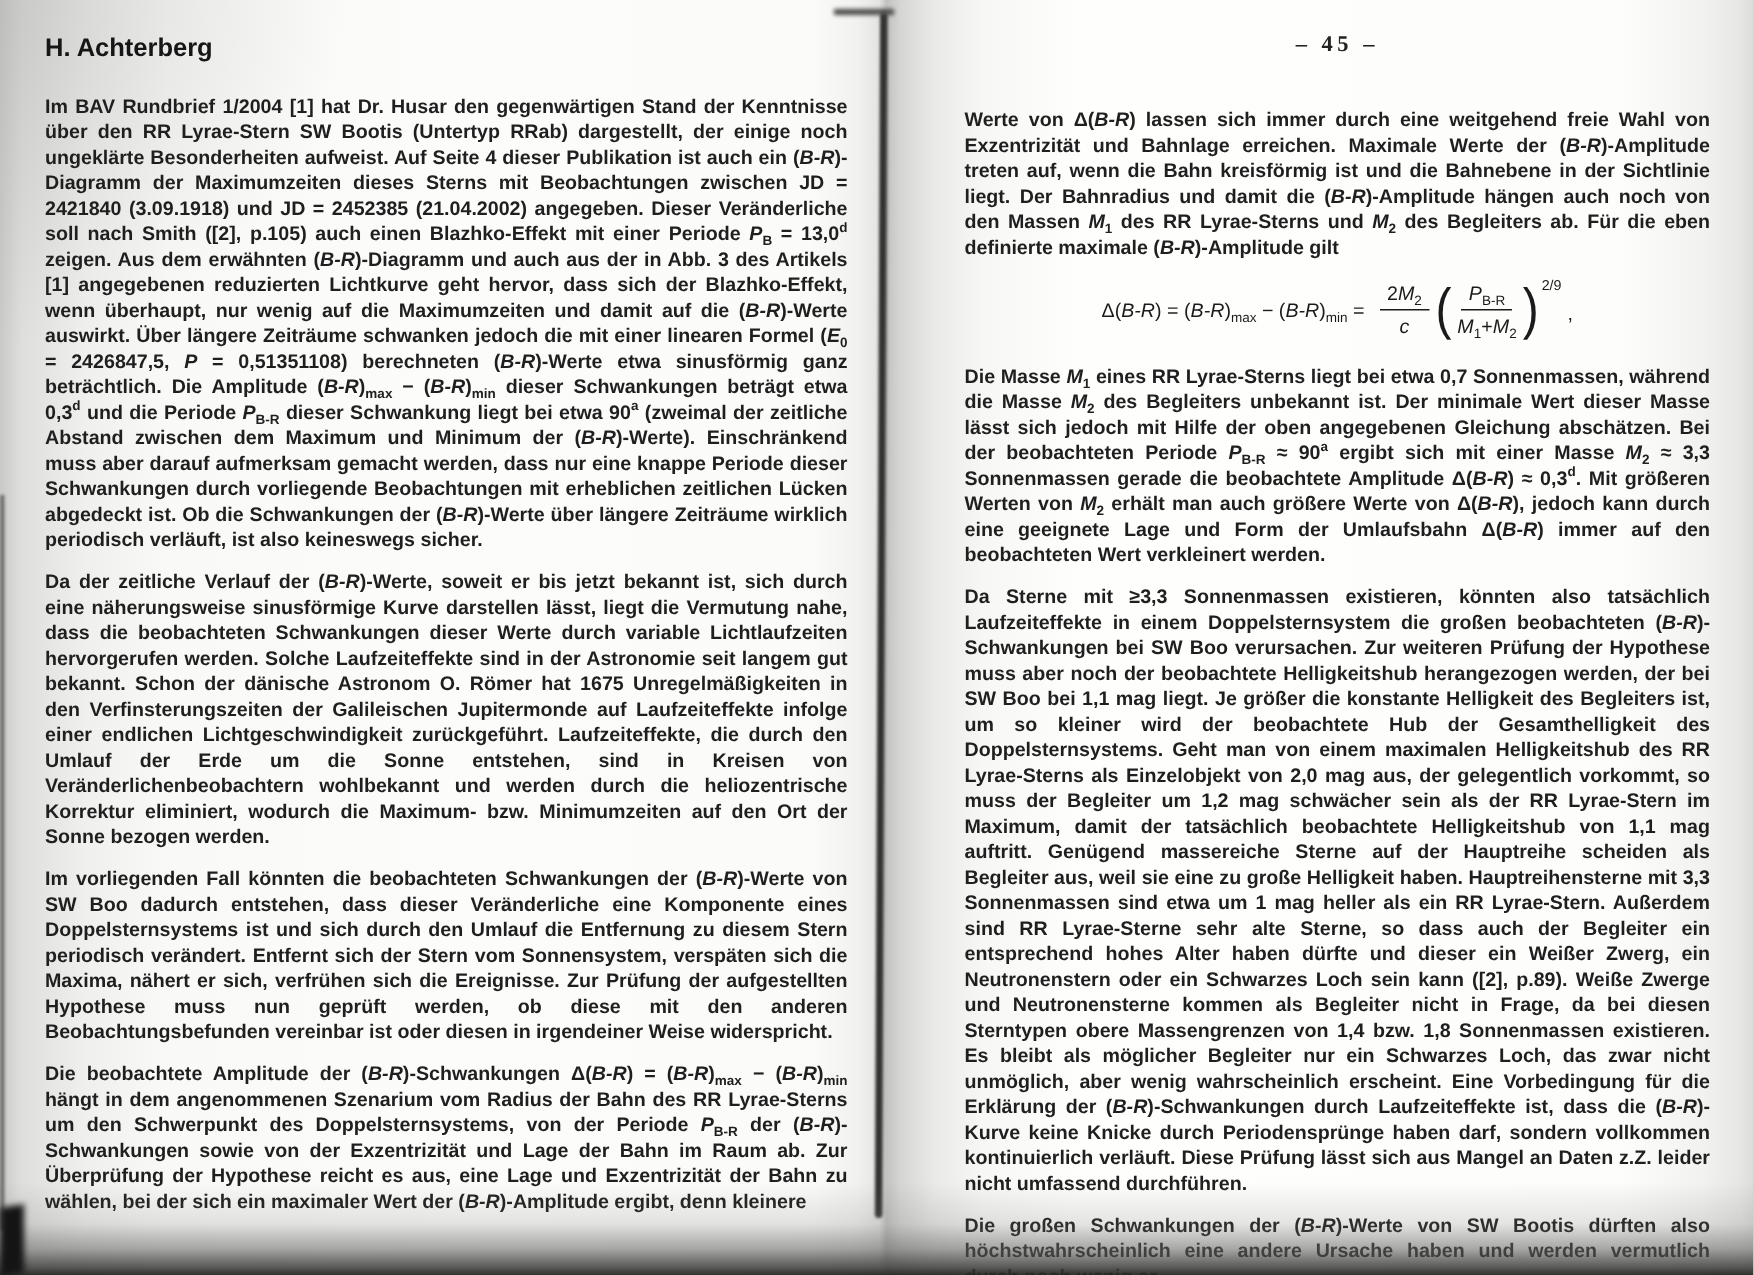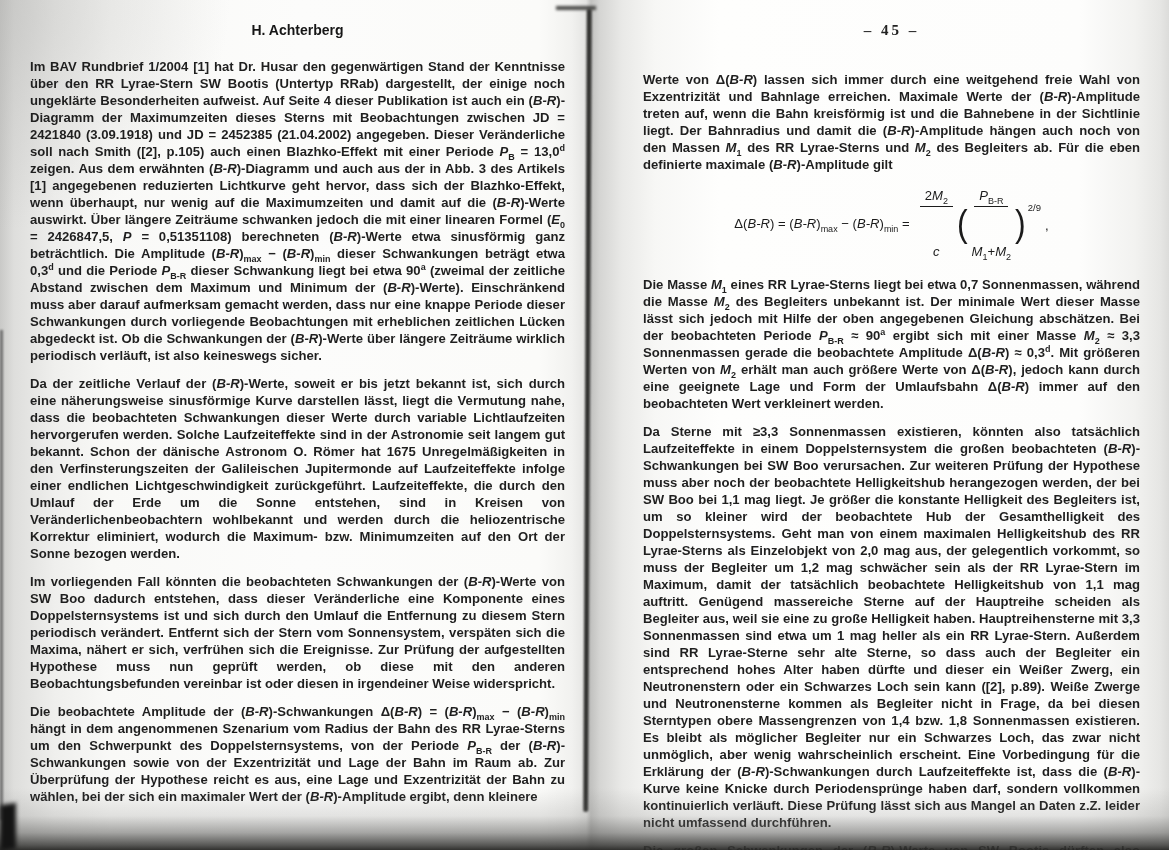--- a/index.html
+++ b/index.html
@@ -24,35 +24,35 @@
   .pageno{
     text-align:center;font-family:"Liberation Serif","DejaVu Serif",serif;
     font-size:15px;font-weight:bold;letter-spacing:3px;color:#222;
   }
   .page-left .pageno{margin-bottom:24px;}
   .page-right .pageno{margin-bottom:32px;}
   .title{
     font-size:15.5px;font-weight:bold;text-align:center;
     margin:0 0 10px 0;letter-spacing:.2px;color:#161616;
   }
-  .author{font-size:14px;font-weight:bold;text-align:center;margin:0 0 20px 0;color:#161616;}
+  .author{font-size:17px;font-weight:bold;text-align:left;margin:0 0 20px 0;color:#161616;}
   .body{font-size:13.1px;line-height:17px;text-align:justify;color:#1f1f1f;}
   .body p{margin:0 0 11px 0;font-weight:bold;}
   .body p:last-child{margin-bottom:0;}
   sub,sup{font-size:9px;line-height:0;}
   sup{vertical-align:super;}
   sub{vertical-align:sub;}
   i{font-style:italic;}
   
   .formula{
     display:flex;align-items:center;justify-content:center;
     margin:14px 0 16px 0;font-size:13.1px;color:#1b1b1b;
   }
   .eq-lhs{margin-right:7px;white-space:nowrap;}
-  .frac{display:inline-flex;flex-direction:column;align-items:center;margin:0 3px;gap:34px;}
+  .frac{display:inline-flex;flex-direction:column;align-items:center;margin:0 3px;}
   .frac .num{padding:0 5px 2px 5px;border-bottom:1.3px solid #1b1b1b;white-space:nowrap;}
   .frac .den{padding-top:2px;white-space:nowrap;}
   .big-paren{font-size:32px;font-weight:400;transform:scaleY(1.18);margin:0 1px;color:#1b1b1b;}
   .exp{font-size:9.5px;position:relative;top:-16px;left:1px;}
   .eq-comma{margin-left:5px;position:relative;top:2px;}
   
   .gutter-line{
     position:absolute;left:585px;top:8px;width:5px;height:804px;
     background:#323230;border-radius:3px;filter:blur(1.1px);
     transform:rotate(.25deg);pointer-events:none;

